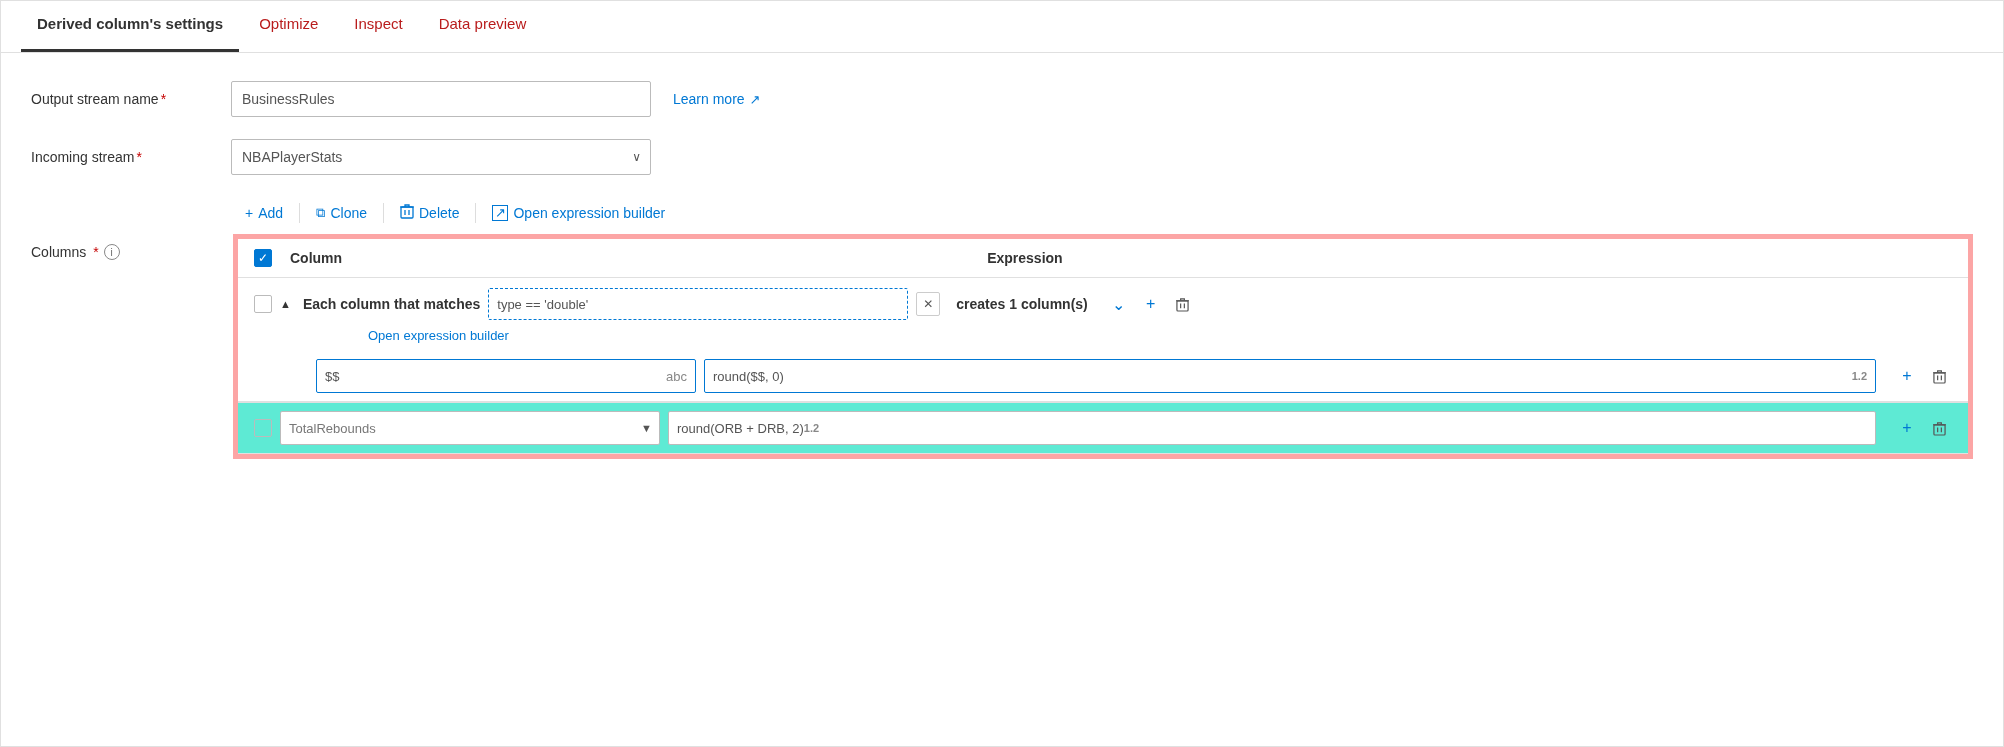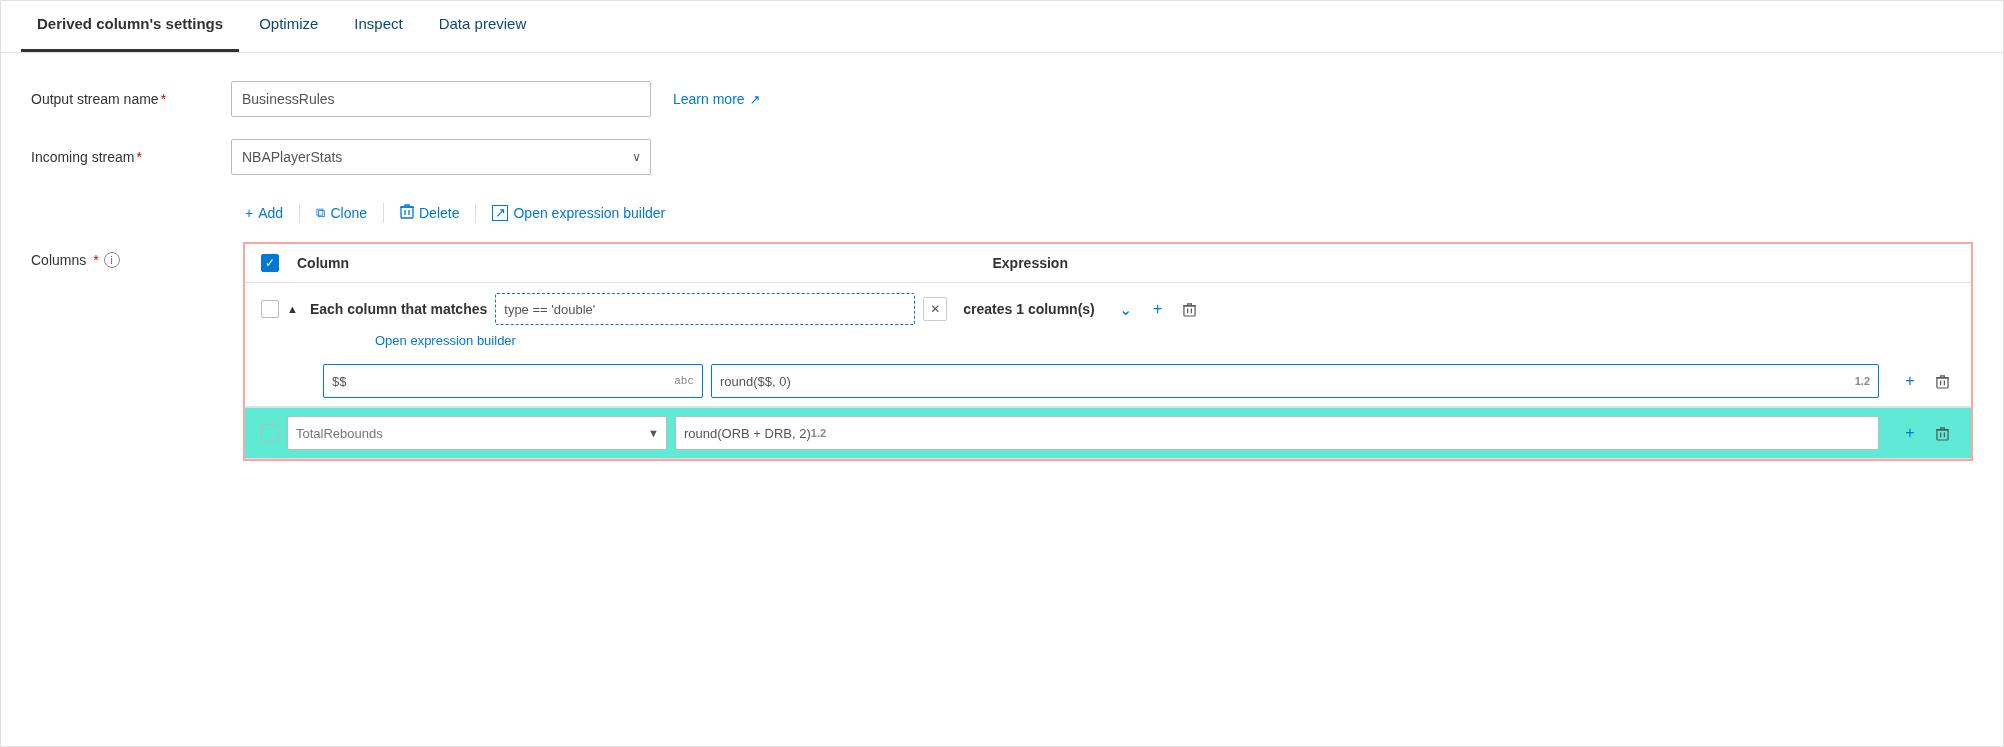--- a/index.html
+++ b/index.html
@@ -21,21 +21,21 @@
     .tabs {
       display: flex;
       border-bottom: 1px solid #e0e0e0;
       padding: 0 20px;
       height: 52px;
     }
     .tab {
       padding: 14px 16px;
       cursor: pointer;
       font-size: 15px;
-      color: #0c4a6e;
+      color: #b91c1c;
       border-bottom: 3px solid transparent;
       margin-right: 4px;
     }
     .tab.active {
       color: #333;
       font-weight: 600;
       border-bottom: 3px solid #333;
     }
 
     
@@ -133,23 +133,23 @@
     }
     .toolbar-separator {
       width: 1px;
       height: 20px;
       background: #ddd;
       margin: 0 2px;
     }
 
     
     .columns-section {
-      margin-top: 14px;
-      display: flex;
-      gap: 12px;
+      margin-top: 6px;
+      display: flex;
+      gap: 2px;
     }
     .columns-label {
       width: 200px;
       flex-shrink: 0;
       display: flex;
       align-items: flex-start;
       padding-top: 10px;
       font-size: 14px;
       color: #333;
       gap: 5px;
@@ -163,21 +163,21 @@
       border: 1px solid #888;
       border-radius: 50%;
       font-size: 10px;
       color: #666;
       cursor: pointer;
     }
 
     
     .table-wrapper {
       flex: 1;
-      border: 2px solid #fca5a5;
+      border: 5px solid #fca5a5;
     }
     .table-header {
       display: flex;
       align-items: center;
       padding: 10px 16px;
       border-bottom: 1px solid #e0e0e0;
       background: #fff;
     }
     .th-checkbox {
       width: 28px;
@@ -324,23 +324,22 @@
       padding: 0 8px;
       font-size: 13px;
       color: #555;
       background: #fff;
       outline: none;
       display: flex;
       align-items: center;
       justify-content: space-between;
     }
     .col-name-suffix {
-      font-size: 11px;
+      font-size: 13px;
       color: #888;
-      font-family: Liberation Mono, monospace;
     }
     .expr-value-input {
       flex: 1.4;
       height: 34px;
       border: 1.5px solid #0078d4;
       border-radius: 2px;
       padding: 0 8px;
       font-size: 13px;
       color: #555;
       background: #fff;

